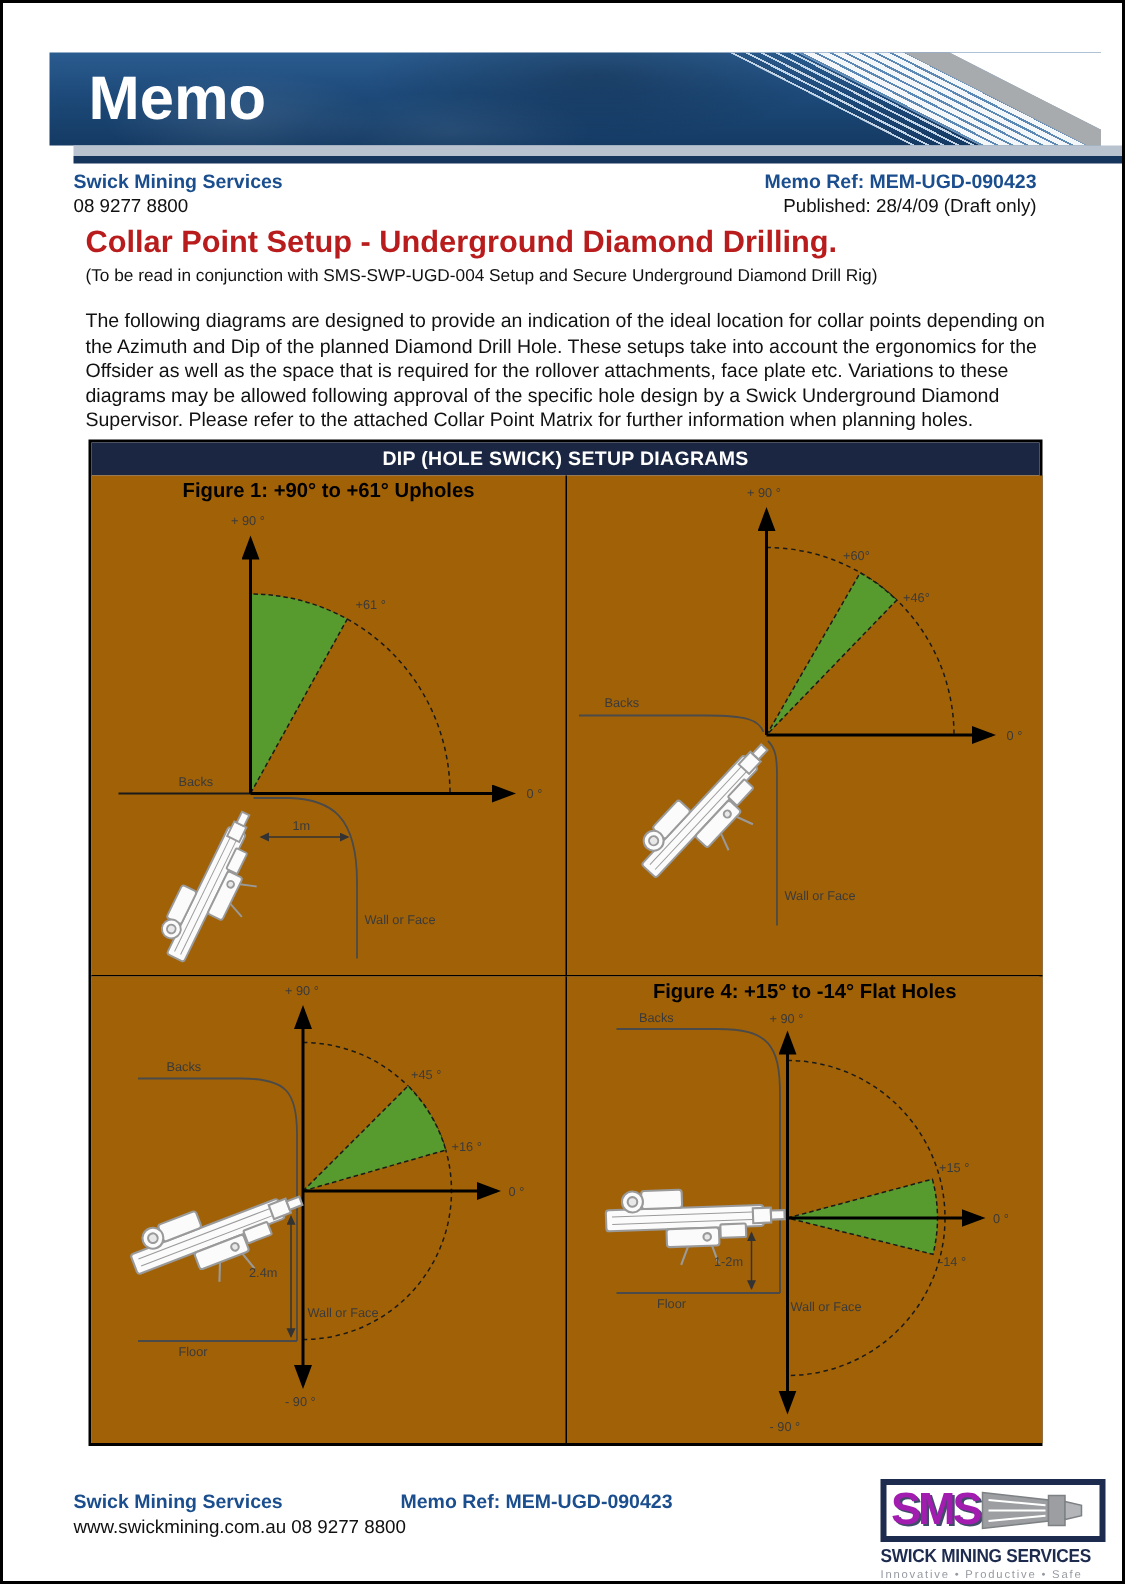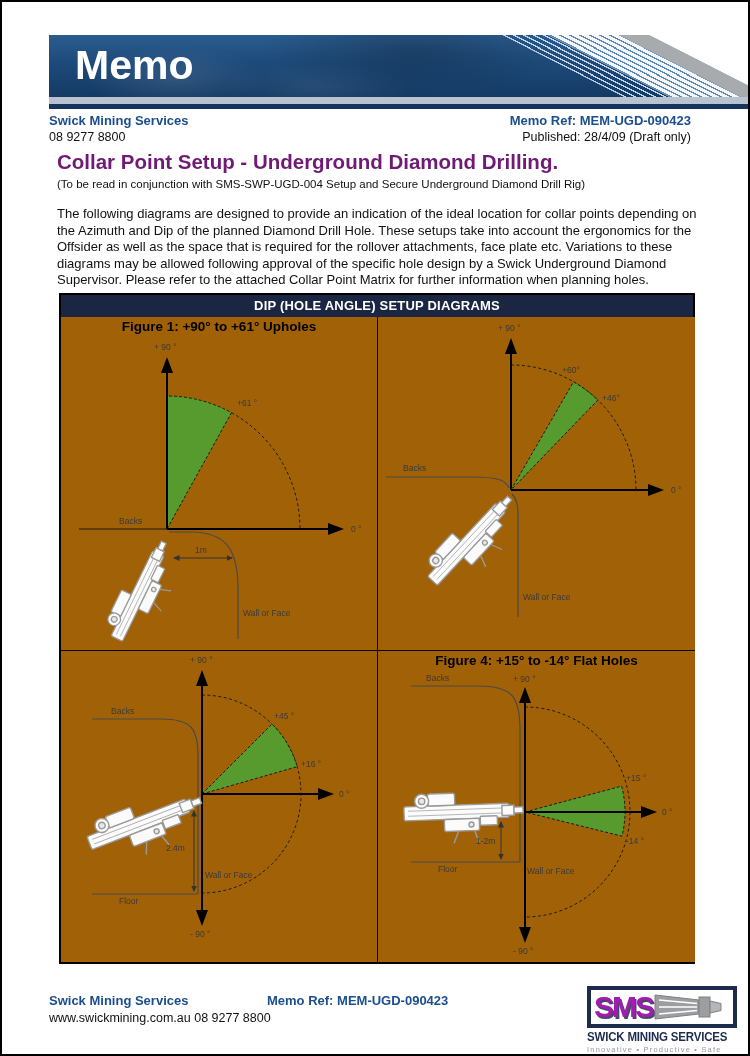--- a/index.html
+++ b/index.html
@@ -2,21 +2,21 @@
 <html><head>
 <meta charset="utf-8">
 <style>
   * { margin:0; padding:0; box-sizing:border-box; }
   html,body { background:#222; }
   body { width:750px; height:1056px; font-family:"Liberation Sans", sans-serif; }
   .page { position:relative; width:750px; height:1056px; background:#fff;
           border:2px solid #000; overflow:hidden; }
 
   
-  .banner { position:absolute; left:47px; top:33px; width:701px; height:62px; overflow:hidden;
+  .banner { position:absolute; left:31px; top:33px; width:701px; height:62px; overflow:hidden;
     background:
       radial-gradient(140px 50px at 18% 70%, rgba(255,255,255,.10), transparent 65%),
       radial-gradient(220px 60px at 52% 25%, rgba(0,0,0,.22), transparent 70%),
       radial-gradient(160px 44px at 38% 85%, rgba(255,255,255,.07), transparent 60%),
       linear-gradient(180deg,#2b5c8f 0%, #1d4a7a 45%, #143a63 100%);
   }
   .banner .zone { position:absolute; top:0; height:100%; transform:skewX(63deg); transform-origin:0 0; }
   .zone-stripes-blue  { left:453px; width:46px;
       background:repeating-linear-gradient(90deg, rgba(205,222,238,.95) 0 3px, rgba(205,222,238,0) 3px 10px); }
   .zone-stripes-white { left:499px; width:71px; background:
@@ -27,21 +27,21 @@
   .subbar-light { position:absolute; left:47px; top:95px; width:701px; height:7px; background:#b9c3cf; }
   .subbar-navy  { position:absolute; left:47px; top:102px; width:701px; height:5px; background:#16355d; }
 
   
   .hdr-left  { position:absolute; left:47px; top:110px; }
   .hdr-right { position:absolute; right:57px; top:110px; text-align:right; }
   .blue-bold { color:#1b4e8e; font-weight:bold; font-size:13px; line-height:17px; }
   .plain-sm  { color:#111; font-size:12.5px; line-height:17px; }
 
   
-  .doc-title { position:absolute; left:55px; top:148px; font-size:20.5px; font-weight:bold; color:#701a75; }
+  .doc-title { position:absolute; left:55px; top:148px; font-size:20.5px; font-weight:bold; color:#b91c1c; }
   .doc-sub   { position:absolute; left:55px; top:176px; font-size:11.5px; color:#111; }
   .doc-body  { position:absolute; left:55px; top:204px; width:650px; font-size:13px; line-height:16.5px; color:#111; }
 
   
   .dtable { position:absolute; left:57px; top:291px; width:636px; border:2px solid #000; background:#fff; }
   .t-head { background:#1b2742; color:#fff; font-weight:bold; font-size:13px; text-align:center;
             padding:3px 0 4px 0; letter-spacing:.2px; }
   .t-grid { display:grid; grid-template-columns:317px 317px; }
   .cell   { position:relative; background:#a16207; }
   .cell.br { border-right:1.5px solid #000; }
@@ -93,21 +93,21 @@
   <div class="hdr-right">
     <div class="blue-bold">Memo Ref: MEM-UGD-090423</div>
     <div class="plain-sm">Published: 28/4/09 (Draft only)</div>
   </div>
 
   <div class="doc-title">Collar Point Setup - Underground Diamond Drilling.</div>
   <div class="doc-sub">(To be read in conjunction with SMS-SWP-UGD-004 Setup and Secure Underground Diamond Drill Rig)</div>
   <div class="doc-body">The following diagrams are designed to provide an indication of the ideal location for collar points depending on the Azimuth and Dip of the planned Diamond Drill Hole. These setups take into account the ergonomics for the Offsider as well as the space that is required for the rollover attachments, face plate etc. Variations to these diagrams may be allowed following approval of the specific hole design by a Swick Underground Diamond Supervisor. Please refer to the attached Collar Point Matrix for further information when planning holes.</div>
 
   <div class="dtable">
-    <div class="t-head">DIP (HOLE ANGLE) SETUP DIAGRAMS</div>
+    <div class="t-head">DIP (HOLE SWICK) SETUP DIAGRAMS</div>
     <div class="t-grid">
 
       <div class="cell br bb">
         <div class="fig-title">Figure 1: +90° to +61° Upholes</div>
         <svg class="figsvg" width="315" height="314" viewBox="0 0 315 314">
           <defs>
             <marker id="ah" markerWidth="9" markerHeight="8" refX="6.5" refY="3" orient="auto-start-reverse">
               <path d="M0,0 L8,3 L0,6 Z" fill="#000"></path>
             </marker>
             <marker id="ahs" markerWidth="8" markerHeight="8" refX="5.5" refY="3" orient="auto-start-reverse">

